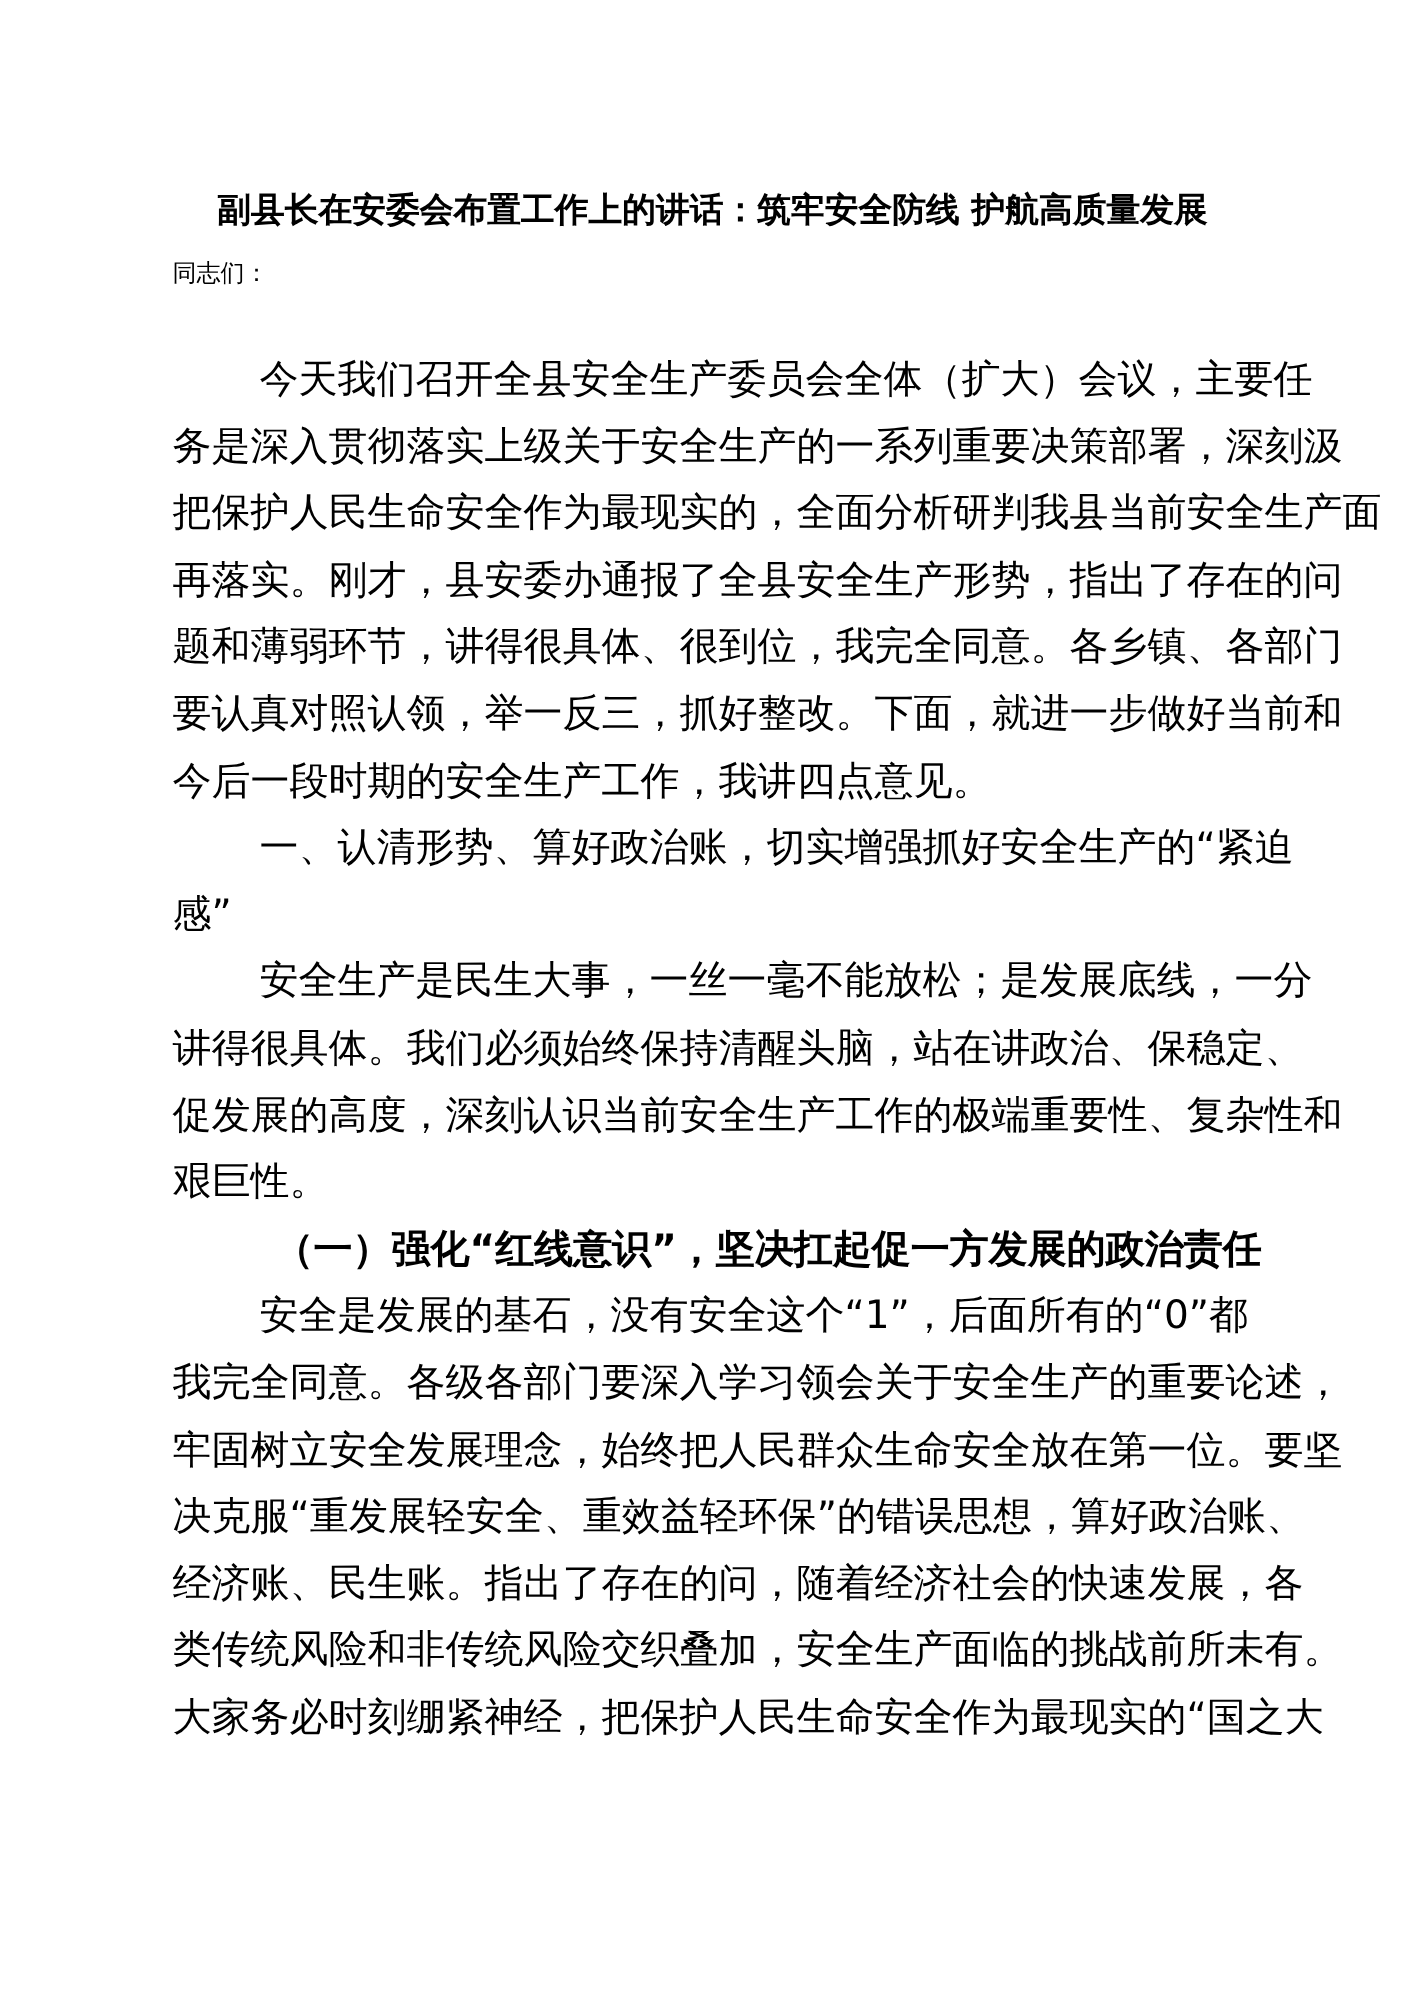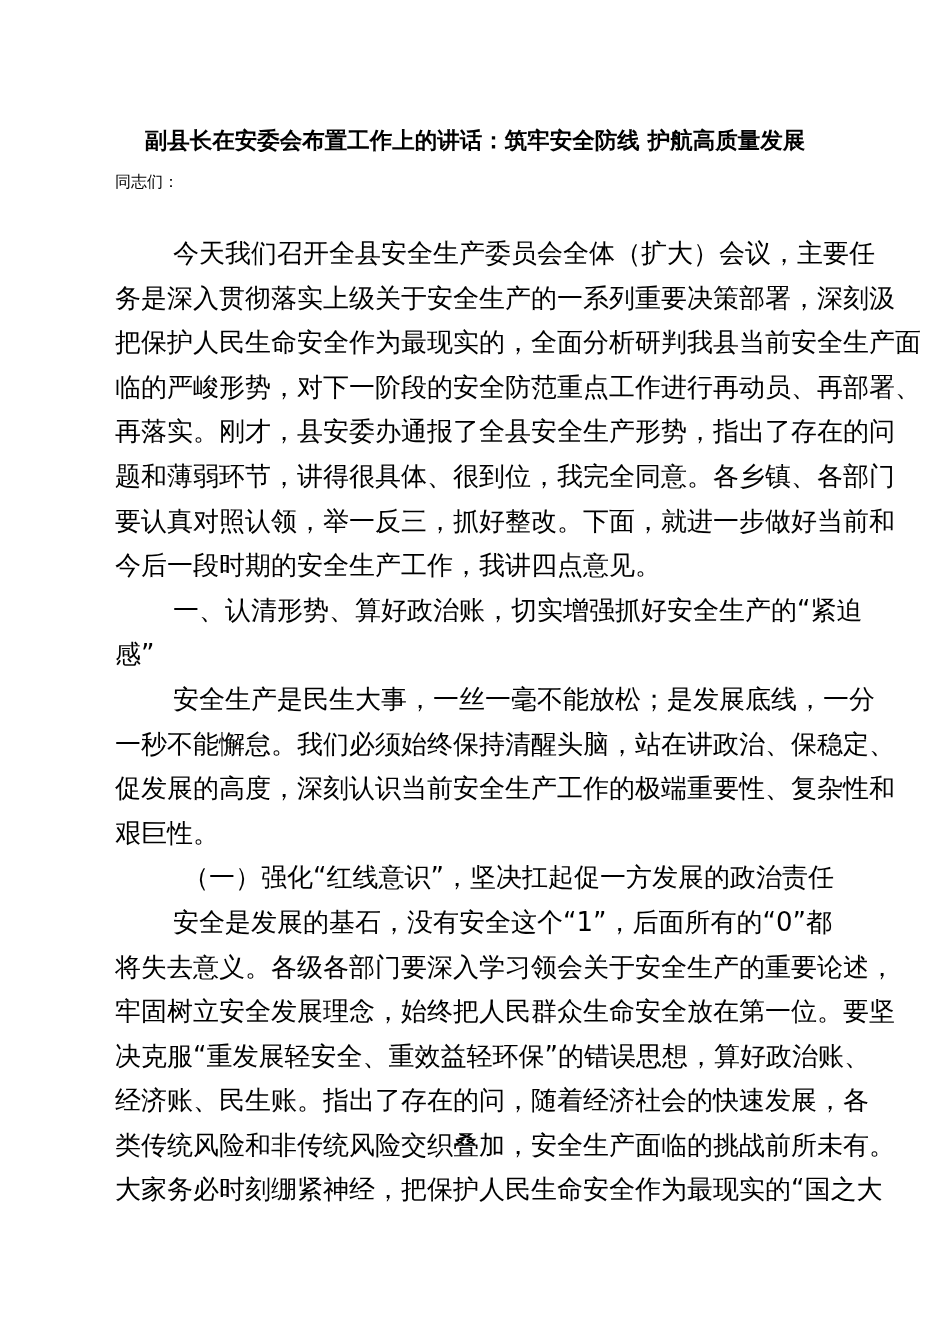--- a/index.html
+++ b/index.html
@@ -5,46 +5,45 @@
   html, body { margin: 0; padding: 0; background: #ffffff; }
   body { width: 950px; height: 1344px; overflow: hidden; position: relative;
          font-family: "DejaVu Sans", "Liberation Sans", sans-serif; color: #000; }
   .page { position: absolute; left: 0; top: 0; width: 950px; height: 980px; background: #fff; }
   .title { position: absolute; left: 0; width: 950px; top: 124px; text-align: center;
            font-size: 22.5px; font-weight: bold; letter-spacing: 0px; line-height: 32px; white-space: nowrap; }
   .salutation { position: absolute; left: 115px; top: 166px; font-size: 16px; line-height: 32px; white-space: nowrap; }
   .body { position: absolute; left: 115px; top: 237px; width: 725px; }
   .line { height: 44.6px; line-height: 32px; font-size: 26px; white-space: nowrap; overflow: visible; }
   .indent { padding-left: 58px; }
-  .bold { font-weight: normal; }
+  .bold { font-weight: bold; }
   .center { padding-left: 68px; }
 </style>
 </head>
 <body>
 
 <div class="page">
   <div class="title">副县长在安委会布置工作上的讲话：筑牢安全防线  护航高质量发展</div>
   <div class="salutation">同志们：</div>
   <div class="body">
     <div class="line indent">今天我们召开全县安全生产委员会全体（扩大）会议，主要任</div>
     <div class="line">务是深入贯彻落实上级关于安全生产的一系列重要决策部署，深刻汲</div>
     <div class="line">把保护人民生命安全作为最现实的，全面分析研判我县当前安全生产面</div>
-    <div class="line">临的严峻形势，对下一阶段的安全防范重点工作进行再动员、再部署、</div>
     <div class="line">再落实。刚才，县安委办通报了全县安全生产形势，指出了存在的问</div>
     <div class="line">题和薄弱环节，讲得很具体、很到位，我完全同意。各乡镇、各部门</div>
     <div class="line">要认真对照认领，举一反三，抓好整改。下面，就进一步做好当前和</div>
     <div class="line">今后一段时期的安全生产工作，我讲四点意见。</div>
     <div class="line indent">一、认清形势、算好政治账，切实增强抓好安全生产的“紧迫</div>
     <div class="line">感”</div>
     <div class="line indent">安全生产是民生大事，一丝一毫不能放松；是发展底线，一分</div>
-    <div class="line">一秒不能懈怠。我们必须始终保持清醒头脑，站在讲政治、保稳定、</div>
+    <div class="line">讲得很具体。我们必须始终保持清醒头脑，站在讲政治、保稳定、</div>
     <div class="line">促发展的高度，深刻认识当前安全生产工作的极端重要性、复杂性和</div>
     <div class="line">艰巨性。</div>
     <div class="line bold center">（一）强化“红线意识”，坚决扛起促一方发展的政治责任</div>
     <div class="line indent">安全是发展的基石，没有安全这个“1”，后面所有的“0”都</div>
-    <div class="line">将失去意义。各级各部门要深入学习领会关于安全生产的重要论述，</div>
+    <div class="line">我完全同意。各级各部门要深入学习领会关于安全生产的重要论述，</div>
     <div class="line">牢固树立安全发展理念，始终把人民群众生命安全放在第一位。要坚</div>
     <div class="line">决克服“重发展轻安全、重效益轻环保”的错误思想，算好政治账、</div>
     <div class="line">经济账、民生账。指出了存在的问，随着经济社会的快速发展，各</div>
     <div class="line">类传统风险和非传统风险交织叠加，安全生产面临的挑战前所未有。</div>
     <div class="line">大家务必时刻绷紧神经，把保护人民生命安全作为最现实的“国之大</div>
   </div>
 </div>
 
 </body></html>

